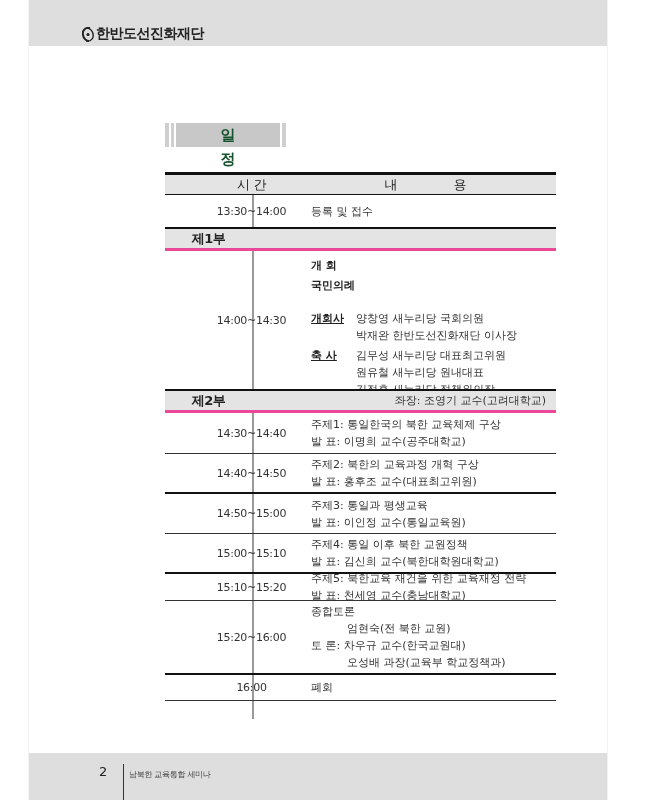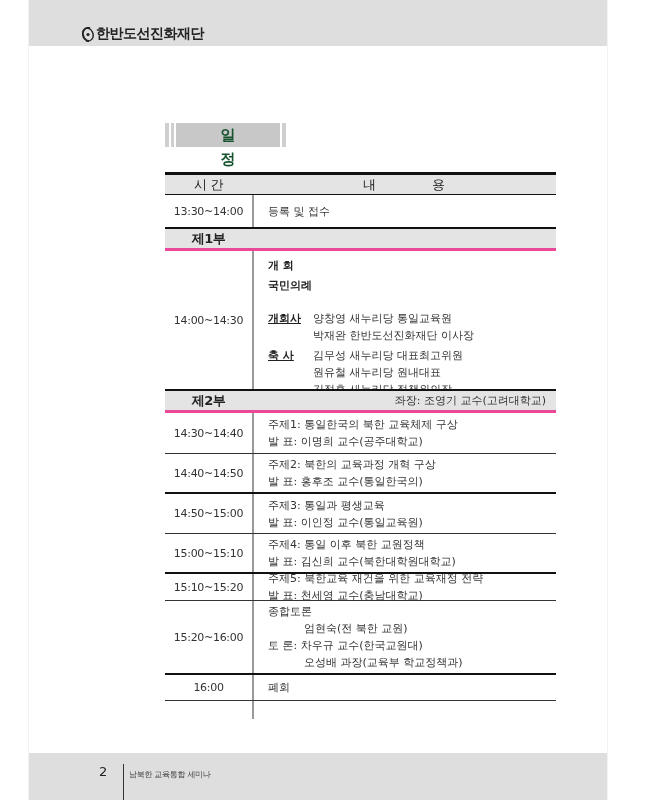--- a/index.html
+++ b/index.html
@@ -20,21 +20,21 @@
   .st-bar-l { position:absolute; left:0; top:0; width:4px; height:24px; background:#cfcfcf; }
   .st-bar-l2 { position:absolute; left:6px; top:0; width:3px; height:24px; background:#cfcfcf; }
   .st-main { position:absolute; left:11px; top:0; width:104px; height:24px; background:#c8c8c8;
              font-size:15px; font-weight:bold; text-align:center; line-height:24px; letter-spacing:18px; padding-left:18px; box-sizing:border-box; color:#14532d;}
   .st-bar-r { position:absolute; left:117px; top:0; width:4px; height:24px; background:#cfcfcf; }
 
   .tbl { position:absolute; left:165px; top:172px; width:391px; }
   .divider { position:absolute; left:87px; top:0; width:2px; background:#999; }
   .row { position:relative; display:flex; box-sizing:border-box; }
   .c-time { width:87px; flex:none; display:flex; align-items:center; justify-content:center;
-            font-size:11px; color:#333; letter-spacing:-0.3px; }
+            font-size:11px; color:#333; letter-spacing:-0.3px;padding-left:43px; }
   .c-content { flex:1; padding-left:16px; font-size:11px; color:#333; display:flex; flex-direction:column; justify-content:center; }
   .hdr-row { background:#e4e4e4; border-top:3px solid #111; border-bottom:1px solid #111; height:23px; }
   .hdr-row .c-time, .hdr-row .c-content { font-size:13px; color:#222; }
   .hdr-row .c-content { align-items:center; padding-left:0; letter-spacing:26px; padding-left:26px; }
   .part-row { background:#e4e4e4; border-top:2px solid #111; border-bottom:3px solid #ec4899; height:24px; }
   .part-label { width:87px; flex:none; font-size:13px; font-weight:bold; color:#222; display:flex; align-items:center; justify-content:center; letter-spacing:-0.5px; }
   .part-chair { flex:1; text-align:right; padding-right:10px; font-size:11px; color:#333; display:flex; align-items:center; justify-content:flex-end; }
   .line { line-height:17px; white-space:nowrap; }
   .b { font-weight:bold; color:#222; }
   .lbl { display:inline-block; width:45px; font-weight:bold; color:#222;text-decoration:underline; }
@@ -84,21 +84,21 @@
   <div class="row part-row">
     <div class="part-label">제1부</div>
     <div class="part-chair"></div>
   </div>
 
   <div class="row" style="height:138px;">
     <div class="c-time">14:00~14:30</div>
     <div class="c-content" style="justify-content:flex-start; padding-top:6px;">
       <div class="line b" style="margin-bottom:3px;">개 회</div>
       <div class="line b" style="margin-bottom:16px;">국민의례</div>
-      <div class="line"><span class="lbl">개회사</span><span>양창영 새누리당 통일교육원</span></div>
+      <div class="line"><span class="lbl">개회사</span><span>양창영 새누리당 국회의원</span></div>
       <div class="line indent" style="margin-bottom:3px;">박재완 한반도선진화재단 이사장</div>
       <div class="line"><span class="lbl">축 사</span><span>김무성 새누리당 대표최고위원</span></div>
       <div class="line indent">원유철 새누리당 원내대표</div>
       <div class="line indent">김정훈 새누리당 정책위의장</div>
     </div>
   </div>
 
   <div class="row part-row">
     <div class="part-label">제2부</div>
     <div class="part-chair">좌장: 조영기 교수(고려대학교)</div>
@@ -109,21 +109,21 @@
     <div class="c-content">
       <div class="line">주제1: 통일한국의 북한 교육체제 구상</div>
       <div class="line">발 표: 이명희 교수(공주대학교)</div>
     </div>
   </div>
 
   <div class="row sep-thick" style="height:40px;">
     <div class="c-time">14:40~14:50</div>
     <div class="c-content">
       <div class="line">주제2: 북한의 교육과정 개혁 구상</div>
-      <div class="line">발 표: 홍후조 교수(통일한국의)</div>
+      <div class="line">발 표: 홍후조 교수(대표최고위원)</div>
     </div>
   </div>
 
   <div class="row sep-thin" style="height:40px;">
     <div class="c-time">14:50~15:00</div>
     <div class="c-content">
       <div class="line">주제3: 통일과 평생교육</div>
       <div class="line">발 표: 이인정 교수(통일교육원)</div>
     </div>
   </div>

